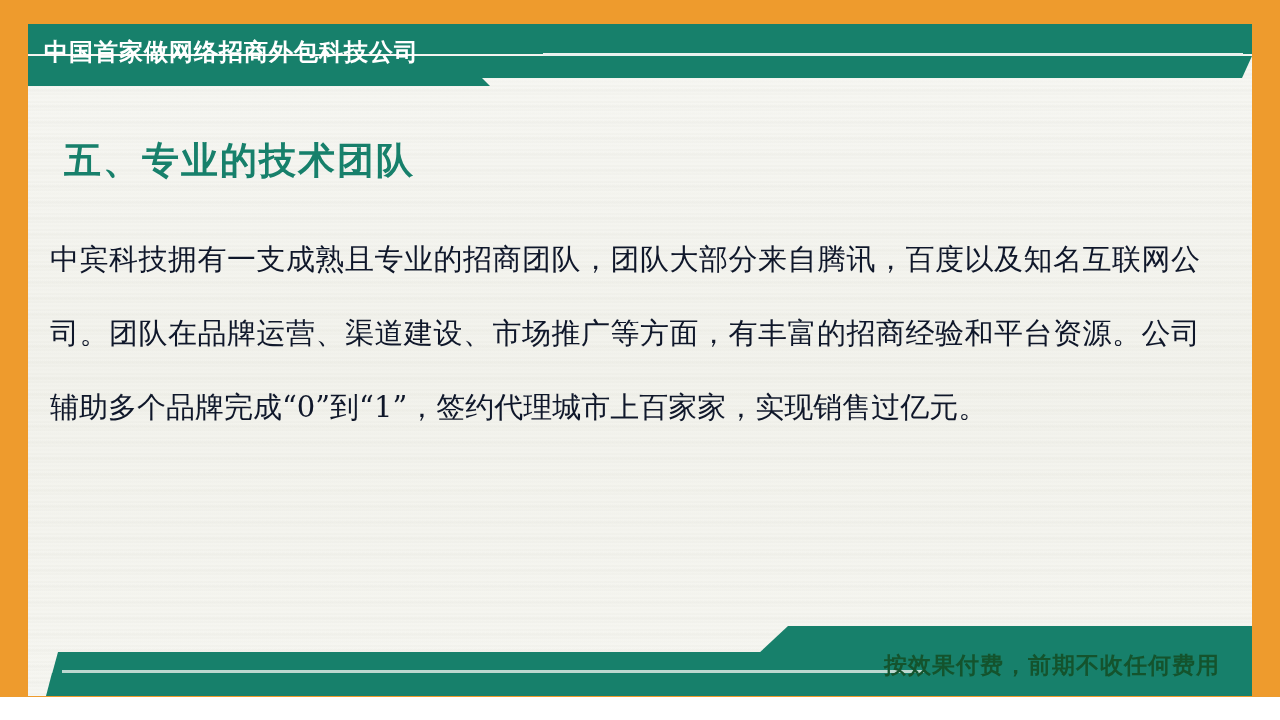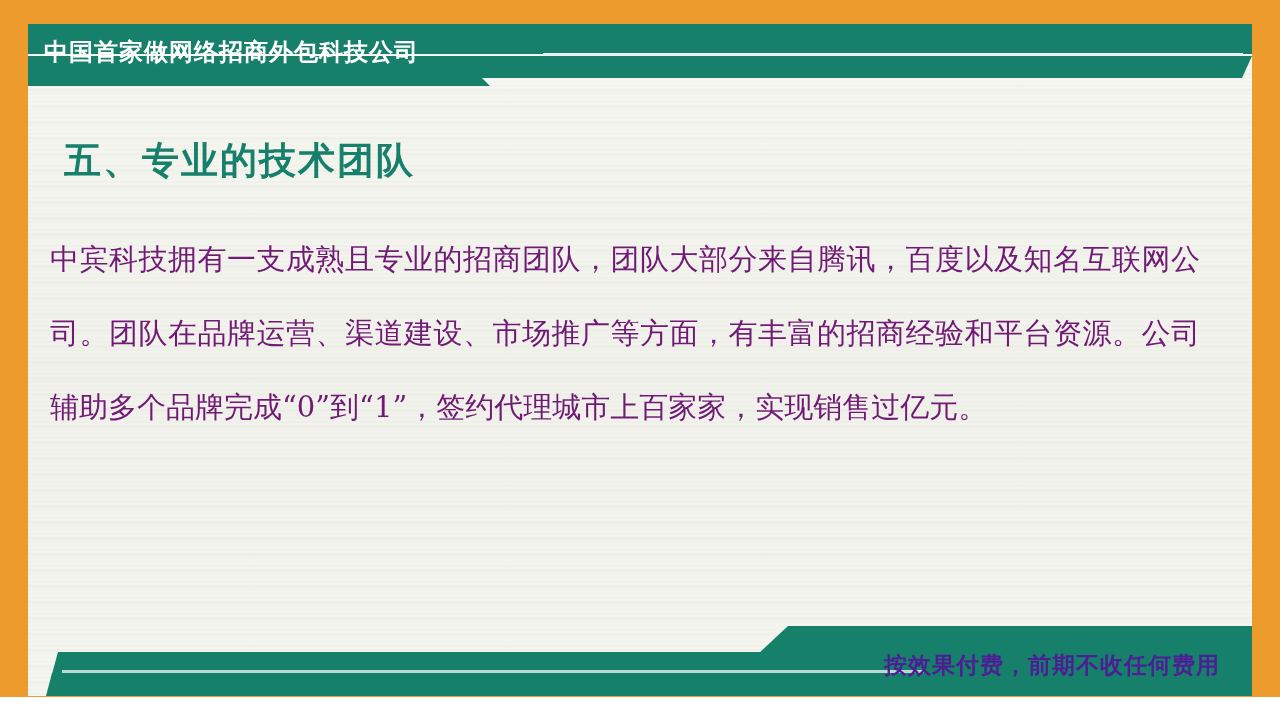--- a/index.html
+++ b/index.html
@@ -138,21 +138,21 @@
     font-weight: bold;
     letter-spacing: 2px;
     white-space: nowrap;
   }
 
   .body-paragraph {
     position: absolute;
     left: 22px;
     top: 122px;
     width: 1150px;
-    color: #701a75;
+    color: #0f172a;
     font-family: "DejaVu Serif", "Liberation Serif", serif;
     font-size: 29px;
     line-height: 74px;
     text-align: justify;
     text-justify: inter-character;
     letter-spacing: 0px;
   }
 
   
   .footer-band {
@@ -194,21 +194,21 @@
     left: 34px;
     top: 44px;
     width: 862px;
     height: 3px;
     background: #bcd8d0;
   }
   .footer-text {
     position: absolute;
     right: 32px;
     top: 24px;
-    color: #4c1d95;
+    color: #14532d;
     font-size: 23px;
     font-weight: bold;
     letter-spacing: 1px;
     white-space: nowrap;
     z-index: 6;
   }
 </style>
 </head>
 <body>
 

